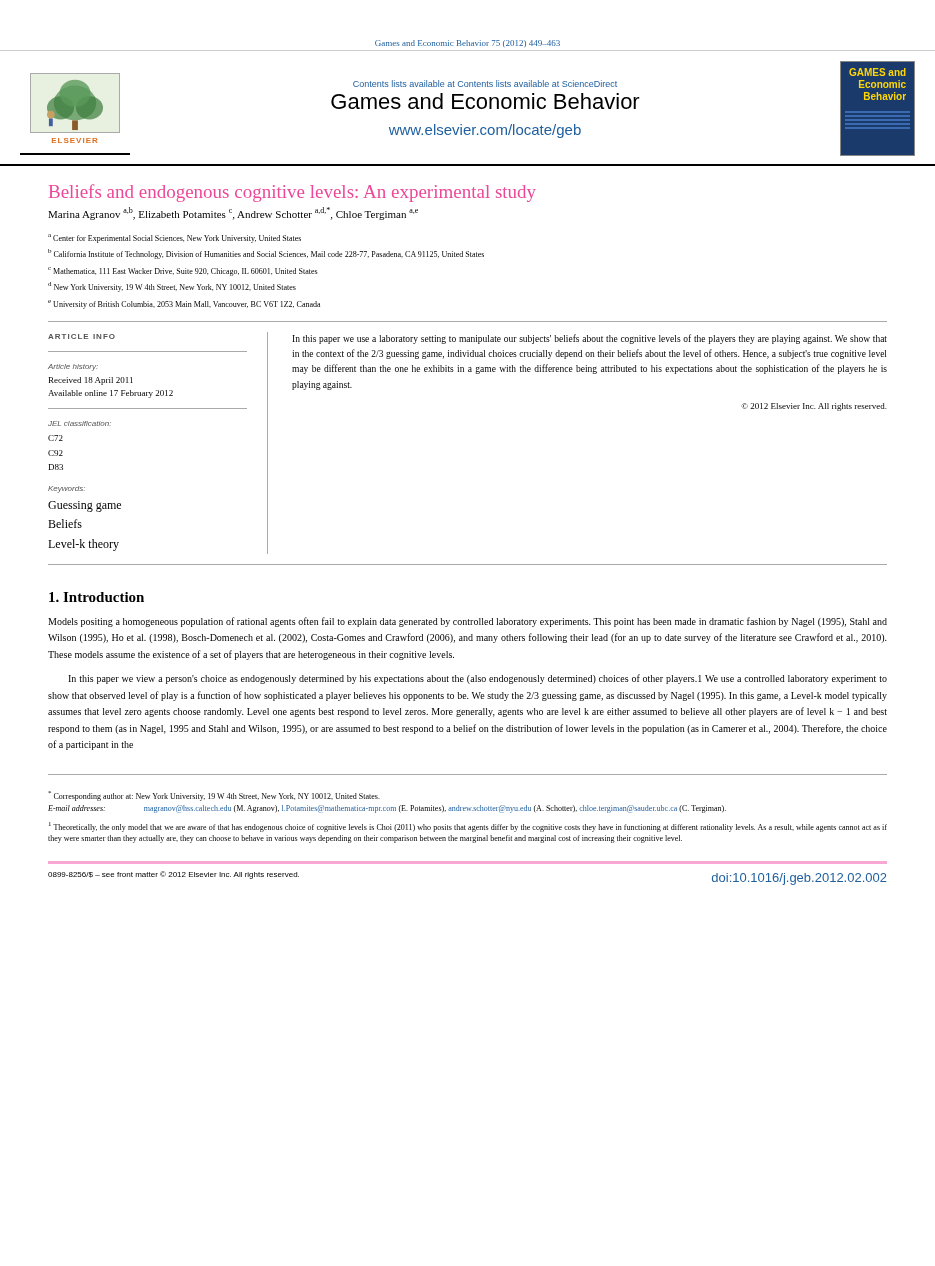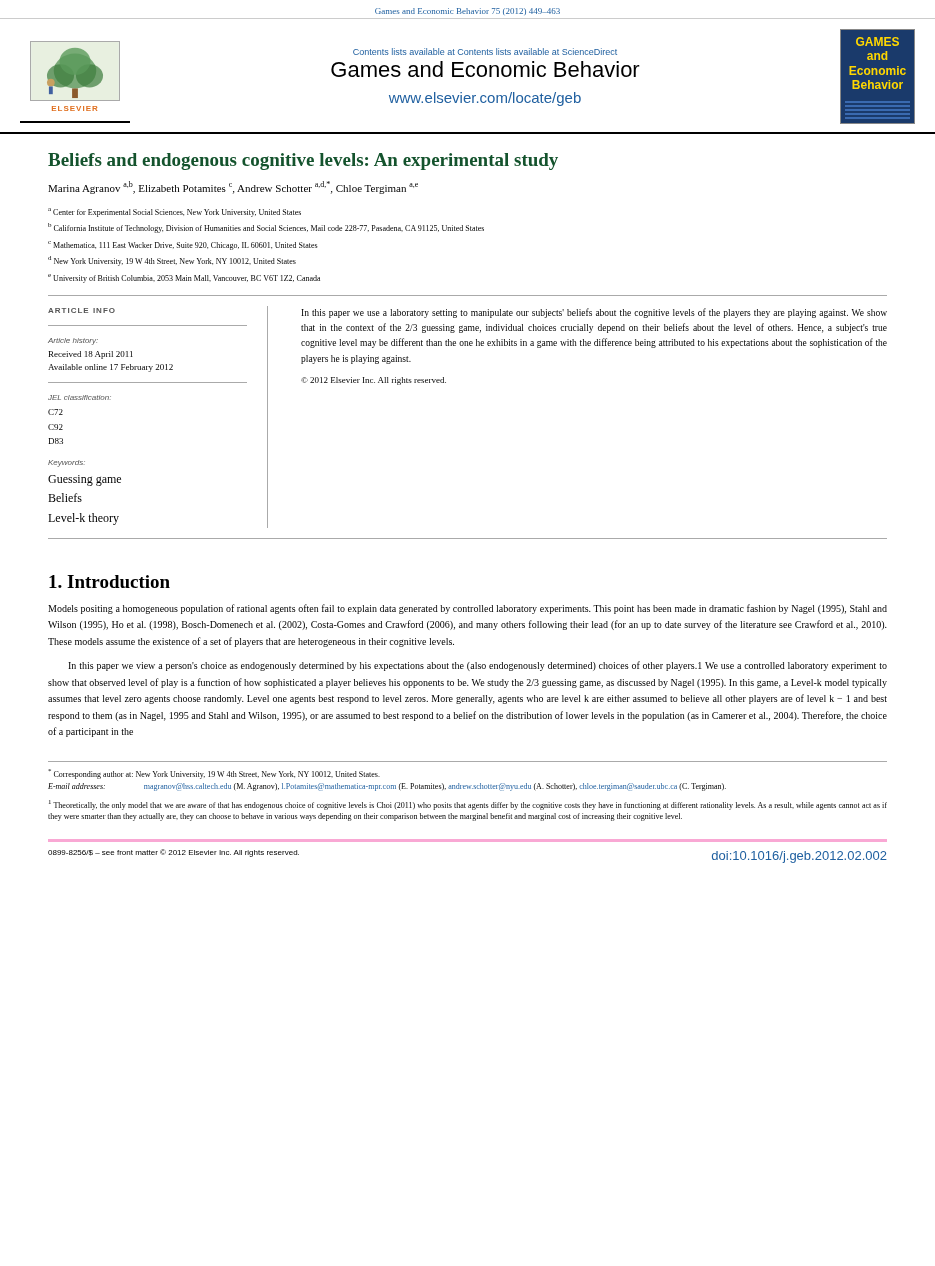--- a/index.html
+++ b/index.html
@@ -13,20 +13,21 @@
     }
 
     
     .top-bar {
       background: #fff;
       text-align: center;
       padding: 6px 0 2px 0;
       font-size: 9px;
       color: #2060a0;
       border-bottom: 1px solid #ccc;
+      margin-top: 32px;
     }
 
     
     .journal-header {
       display: flex;
       align-items: center;
       justify-content: space-between;
       padding: 10px 20px 8px 20px;
       border-bottom: 2px solid #000;
     }
@@ -104,23 +105,23 @@
       padding: 5px 4px 4px 4px;
       color: #fff;
       font-family: Arial, sans-serif;
       font-size: 7px;
       font-weight: bold;
       line-height: 1.3;
     }
 
     .cover-top-text {
       color: #ffd700;
-      font-size: 12px;
+      font-size: 10px;
       font-weight: bold;
-      text-align: center;
+      text-align: right;
       line-height: 1.2;
     }
     .cover-lines {
       margin-top: 8px;
       width: 100%;
     }
     .cover-line {
       height: 2px;
       background: #3a6ab0;
       margin-bottom: 2px;
@@ -128,23 +129,23 @@
     }
 
     
     .article-body {
       padding: 14px 48px 20px 48px;
     }
 
     
     .article-title {
       font-size: 19px;
-      font-weight: bold;
-      color: #14532d;
-      margin-bottom: 6px;
+      font-weight: normal;
+      color: #ec4899;
+      margin-bottom: 0;
       line-height: 1.3;
     }
 
     
     .authors-line {
       font-size: 11px;
       color: #000;
       margin-bottom: 8px;
       line-height: 1.5;
     }
@@ -173,21 +174,21 @@
     
     .thin-divider {
       border: none;
       border-top: 1px solid #aaa;
       margin: 10px 0;
     }
 
     
     .article-info-abstract {
       display: flex;
-      gap: 9px;
+      gap: 0;
       margin-bottom: 6px;
     }
 
     .article-info {
       width: 220px;
       min-width: 220px;
       padding-right: 20px;
       border-right: 1px solid #aaa;
     }
 
@@ -248,47 +249,48 @@
 
     .abstract-text {
       font-size: 9.5px;
       line-height: 1.6;
       text-align: justify;
       margin-bottom: 8px;
     }
 
     .copyright-line {
       font-size: 9px;
+      text-align: right;
       margin-top: 8px;
     }
 
     
     .section-heading {
-      font-size: 19px;
+      font-size: 15px;
       font-weight: bold;
-      margin: 32px 0 8px 0;
+      margin: 24px 0 8px 0;
     }
 
     .body-para {
       font-size: 10px;
       line-height: 1.65;
       text-align: justify;
       margin-bottom: 8px;
       text-indent: 20px;
     }
 
     .body-para:first-of-type {
       text-indent: 0;
     }
 
     
     .footnotes-area {
       border-top: 1px solid #aaa;
       margin-top: 20px;
-      padding-top: 4px;
+      padding-top: 13px;
     }
 
     .footnote-line {
       font-size: 8px;
       line-height: 1.5;
       margin-bottom: 4px;
       text-align: justify;
     }
 
     .footnote-sup {

